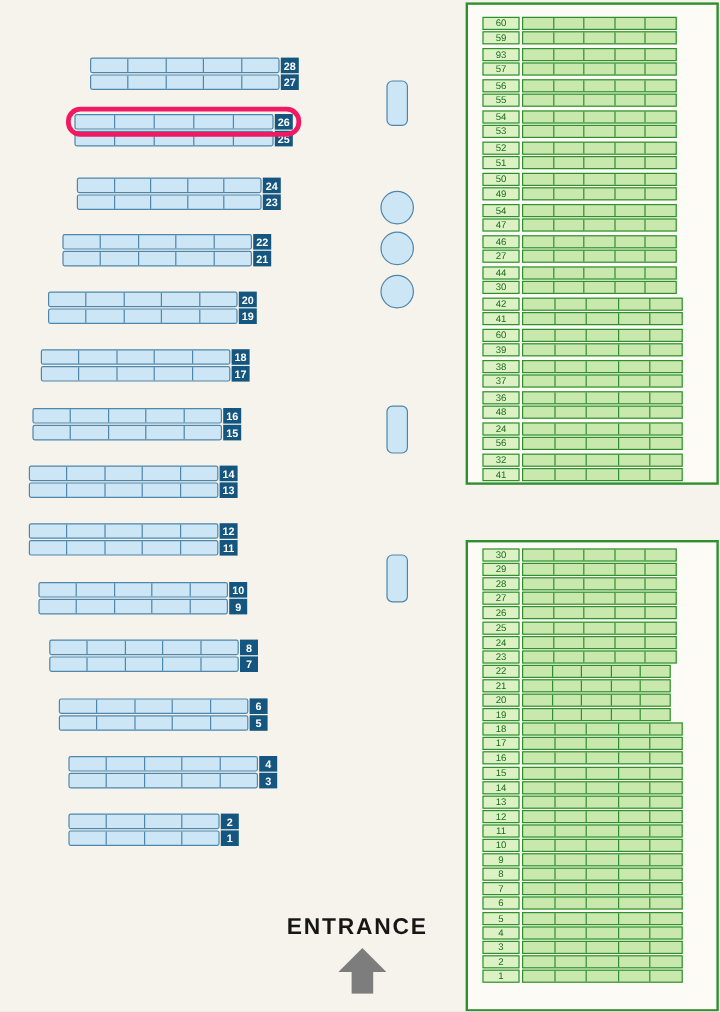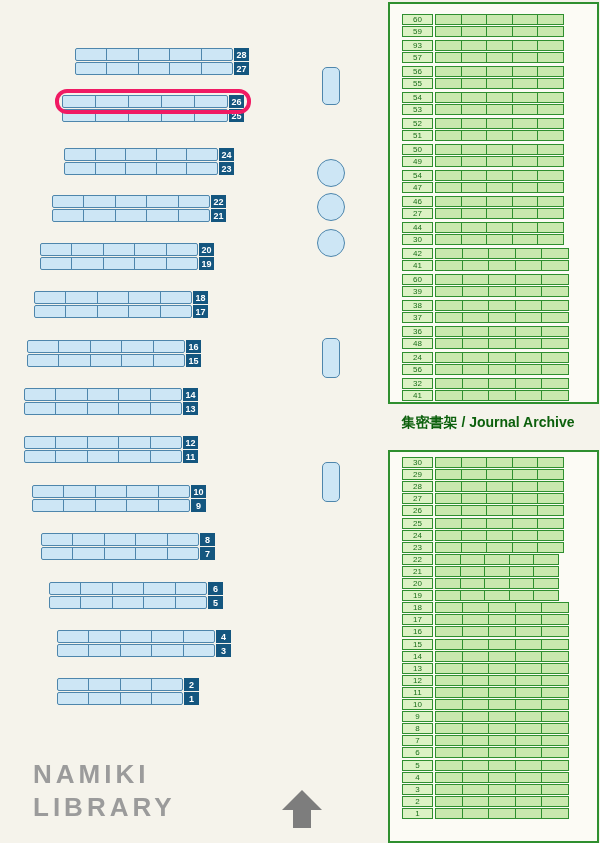--- a/index.html
+++ b/index.html
@@ -106,27 +106,23 @@
   .entrance-arrow .stem {
     width: 18px; height: 18px; margin: 0 auto;
     background: var(--arrow-gray, #7d7d7d);
   }
 </style>
 </head>
 <body>
 
 <div id="stage">
 
-  <div class="archive-label">集密書架 / Journal Archive</div>
-
-  <div class="map-title">
-    <div>NAMIKI</div>
-    <div>LIBRARY</div>
-  </div>
-
+
+
+  <div class="entrance-label">ENTRANCE</div>
 
   <div class="entrance-arrow">
     <div class="tri"></div>
     <div class="stem"></div>
   </div>
 
 <div class="shelf-row" style="left: 75px; top: 48px;">
       <div class="shelf-bar" style="width: 158px;">
         <div class="shelf-cell"></div>
         <div class="shelf-cell"></div>

